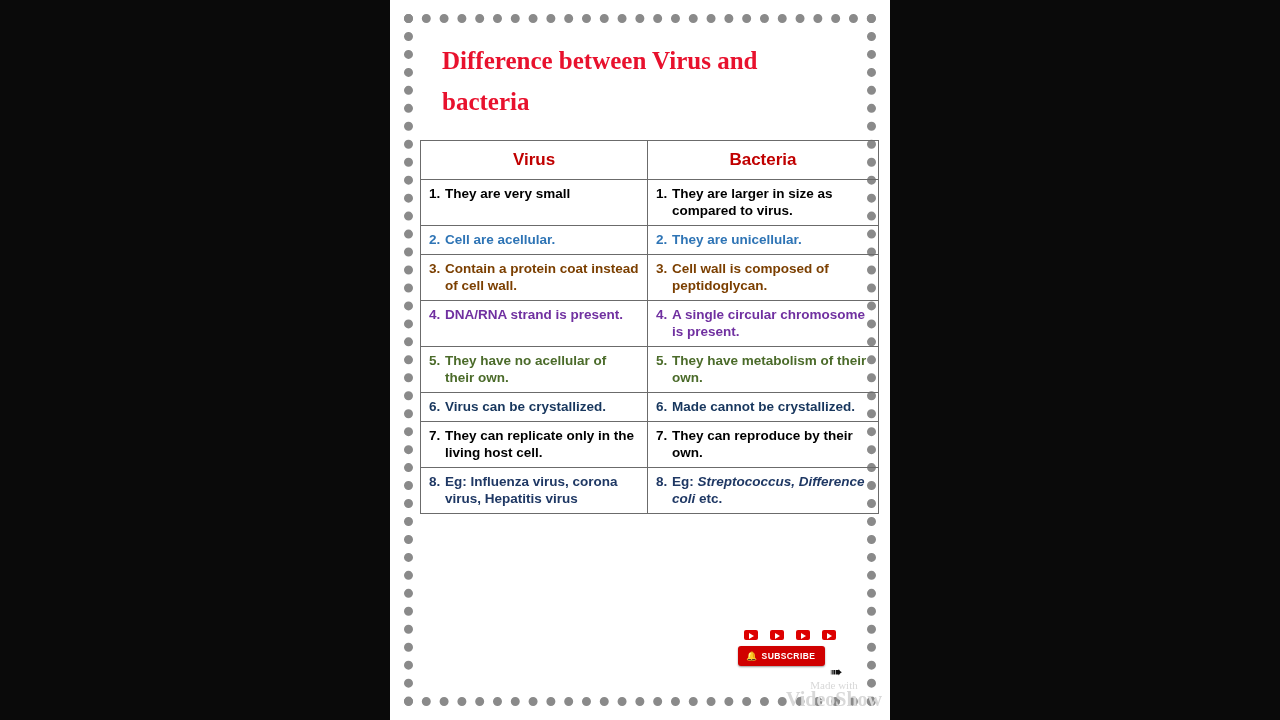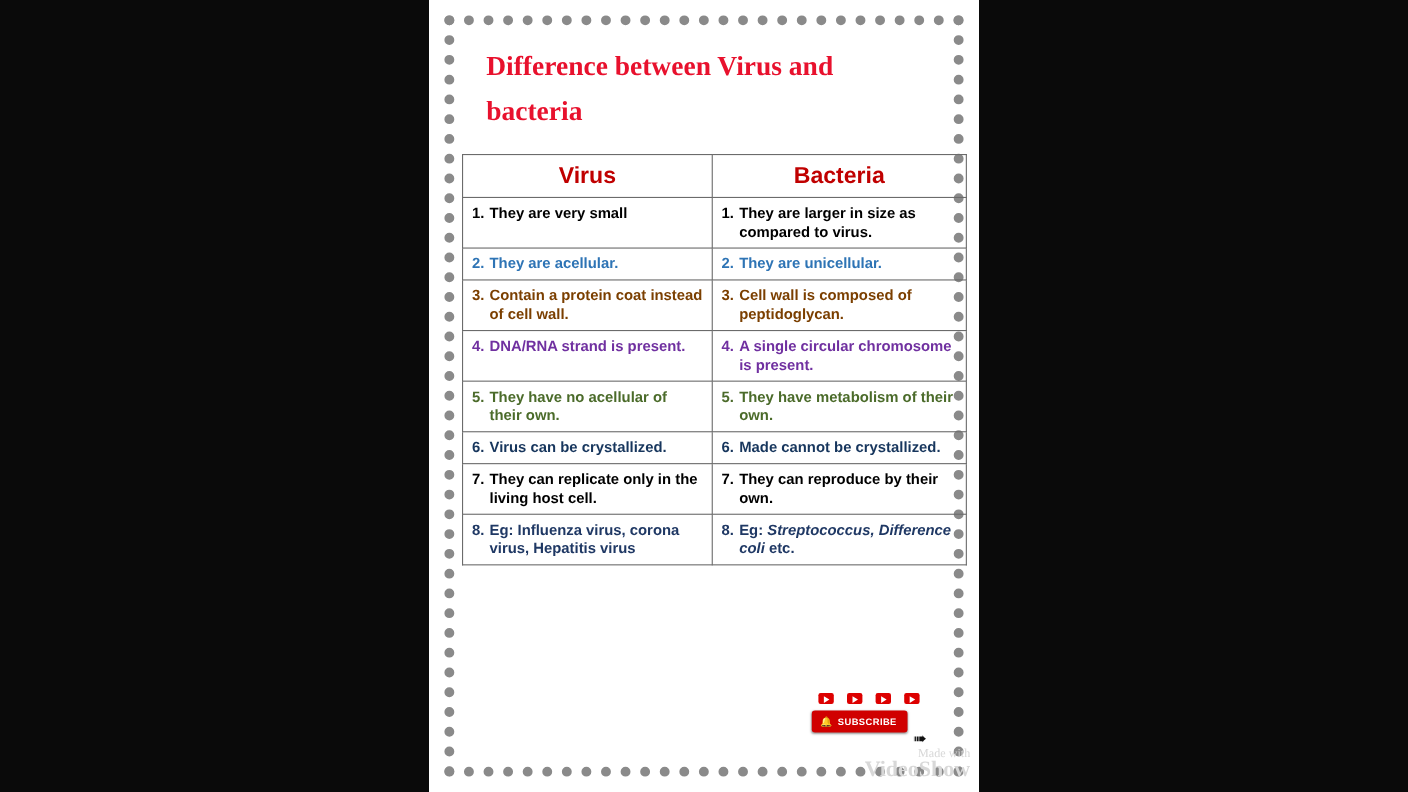--- a/index.html
+++ b/index.html
@@ -79,21 +79,21 @@
     border: 1px solid #6b6b6b;
     vertical-align: top;
     padding: 5px 8px 6px 8px;
     font-size: 13.5px;
     line-height: 17px;
     font-weight: bold;
   }
   table.cmp th {
     text-align: center;
     color: #c00000;
-    font-size: 21px;
+    font-size: 17px;
     padding: 10px 4px 11px 4px;
     font-weight: bold;
   }
   td.cell {
     font-family: "Liberation Sans", sans-serif;
   }
   .num {
     display: inline-block;
     min-width: 15px;
   }
@@ -169,21 +169,21 @@
     height: 16px;
     color: #111;
     font-size: 15px;
     line-height: 15px;
   }
 
   .watermark {
     position: absolute;
     right: 8px;
     bottom: 12px;
-    text-align: right;
+    text-align: center;
     color: #d8d8d8;
     font-family: "Liberation Serif", serif;
   }
   .wm-top { font-size: 11px; line-height: 12px; }
   .wm-bot { font-size: 20px; line-height: 17px; font-weight: bold; }
 </style>
 </head>
 <body>
 
 <div class="stage">
@@ -217,21 +217,21 @@
               <span class="cell-inner">
                   <span class="num">1.</span>
                   <span class="txt">They are larger in size as compared to virus.</span>
                 </span>
             </td>
           </tr>
           <tr>
             <td class="cell" style="color:#2e74b5">
               <span class="cell-inner">
                   <span class="num">2.</span>
-                  <span class="txt">They are acellular.</span>
+                  <span class="txt">Cell are acellular.</span>
                 </span>
             </td>
             <td class="cell" style="color:#2e74b5">
               <span class="cell-inner">
                   <span class="num">2.</span>
                   <span class="txt">They are unicellular.</span>
                 </span>
             </td>
           </tr>
           <tr>

